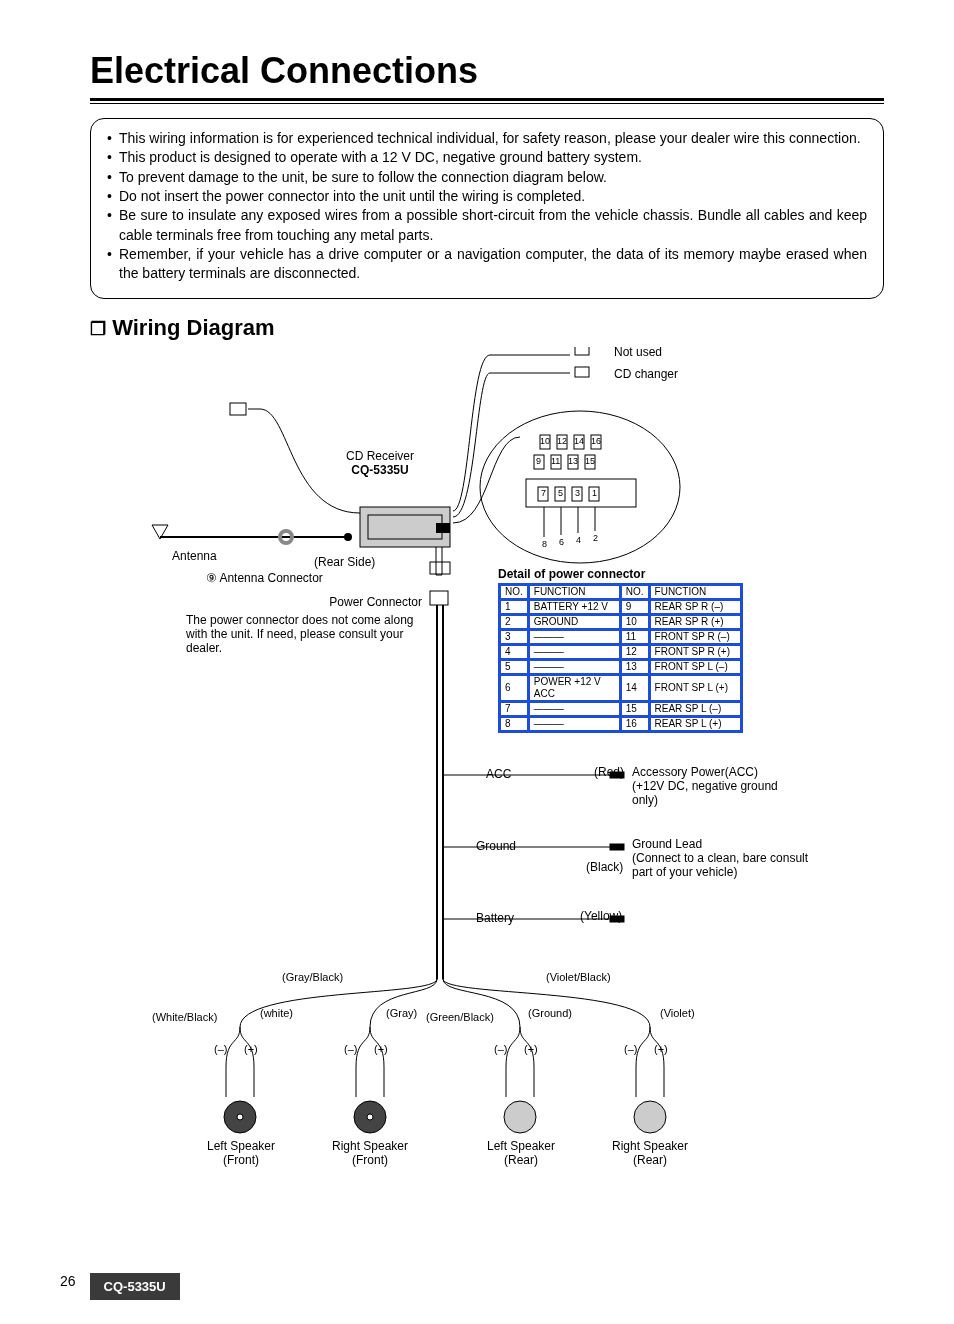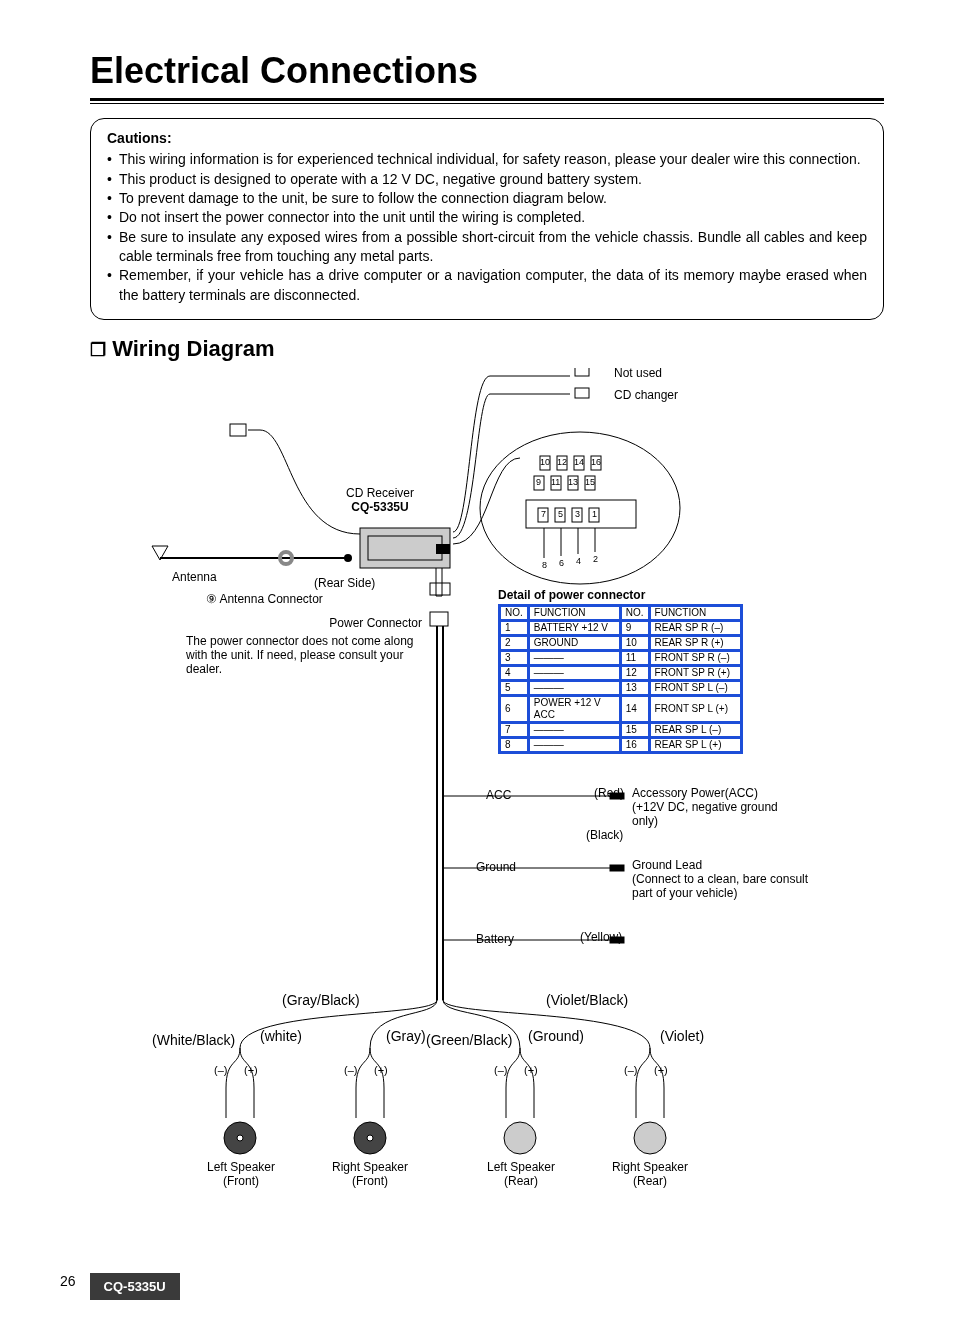--- a/index.html
+++ b/index.html
@@ -48,21 +48,21 @@
     font-size: 18px;
     vertical-align: baseline;
   }
 
   .diagram-area {
     position: relative;
     width: 100%;
     height: 820px;
   }
   .label { position: absolute; font-size: 12px; white-space: nowrap; }
-  .label.sm { font-size: 14px; }
+  .label.sm { font-size: 11px; }
   .bold { font-weight: bold; }
 
   .receiver-caption { text-align: center; line-height: 1.2; }
 
   
   .detail-heading {
     position: absolute;
     font-size: 12px;
     font-weight: bold;
   }
@@ -102,21 +102,20 @@
   svg { position: absolute; }
 </style>
 </head>
 <body>
 
 <h1>Electrical Connections</h1>
 <div class="rule-thick"></div>
 <div class="rule-thin"></div>
 
 <div class="cautions-box">
-  <div class="heading">Cautions:</div>
   <div class="bullets">
     <div class="row">
         <span class="dot">•</span>
         <span class="txt">This wiring information is for experienced technical individual, for safety reason, please your dealer wire this connection.</span>
       </div>
     <div class="row">
         <span class="dot">•</span>
         <span class="txt">This product is designed to operate with a 12 V DC, negative ground battery system.</span>
       </div>
     <div class="row">
@@ -264,21 +263,21 @@
       <text x="404" y="706">(–)</text>
         <text x="434" y="706">(+)</text>
       <text x="534" y="706">(–)</text>
         <text x="564" y="706">(+)</text>
     </g>
   </svg>
 
   <div class="label" style="left:524px;top:-2px">Not used</div>
   <div class="label" style="left:524px;top:20px">CD changer</div>
 
-  <div class="label receiver-caption" style="left:256px;top:118px">
+  <div class="label receiver-caption" style="left:256px;top:102px">
     <span>CD Receiver</span><br>
     <span class="bold">CQ-5335U</span>
   </div>
 
   <div class="label" style="left:82px;top:202px">Antenna</div>
   <div class="label" style="left:224px;top:208px">(Rear Side)</div>
   <div class="label" style="left:116px;top:224px">
     <span>⑨</span> <span>Antenna Connector</span>
   </div>
   <div class="label" style="left:222px;top:248px;text-align:right;width:110px">Power Connector</div>
@@ -345,21 +344,21 @@
   </tbody>
     </table>
 
   <div class="label" style="left:396px;top:420px">ACC</div>
   <div class="label" style="left:504px;top:418px">(Red)</div>
   <div class="label" style="left:542px;top:418px;white-space:normal;width:170px">
     <span>Accessory Power(ACC)</span><br><span>(+12V DC, negative ground only)</span>
   </div>
 
   <div class="label" style="left:386px;top:492px">Ground</div>
-  <div class="label" style="left:496px;top:460px">(Black)</div>
+  <div class="label" style="left:496px;top:513px">(Black)</div>
   <div class="label" style="left:542px;top:490px;white-space:normal;width:200px">
     <span>Ground Lead</span><br><span>(Connect to a clean, bare consult part of your vehicle)</span>
   </div>
 
   <div class="label" style="left:386px;top:564px">Battery</div>
   <div class="label" style="left:490px;top:562px">(Yellow)</div>
 
   <div class="label sm" style="left:192px;top:624px">(Gray/Black)</div>
   <div class="label sm" style="left:456px;top:624px">(Violet/Black)</div>
   <div class="label sm" style="left:62px;top:664px">(White/Black)</div>

